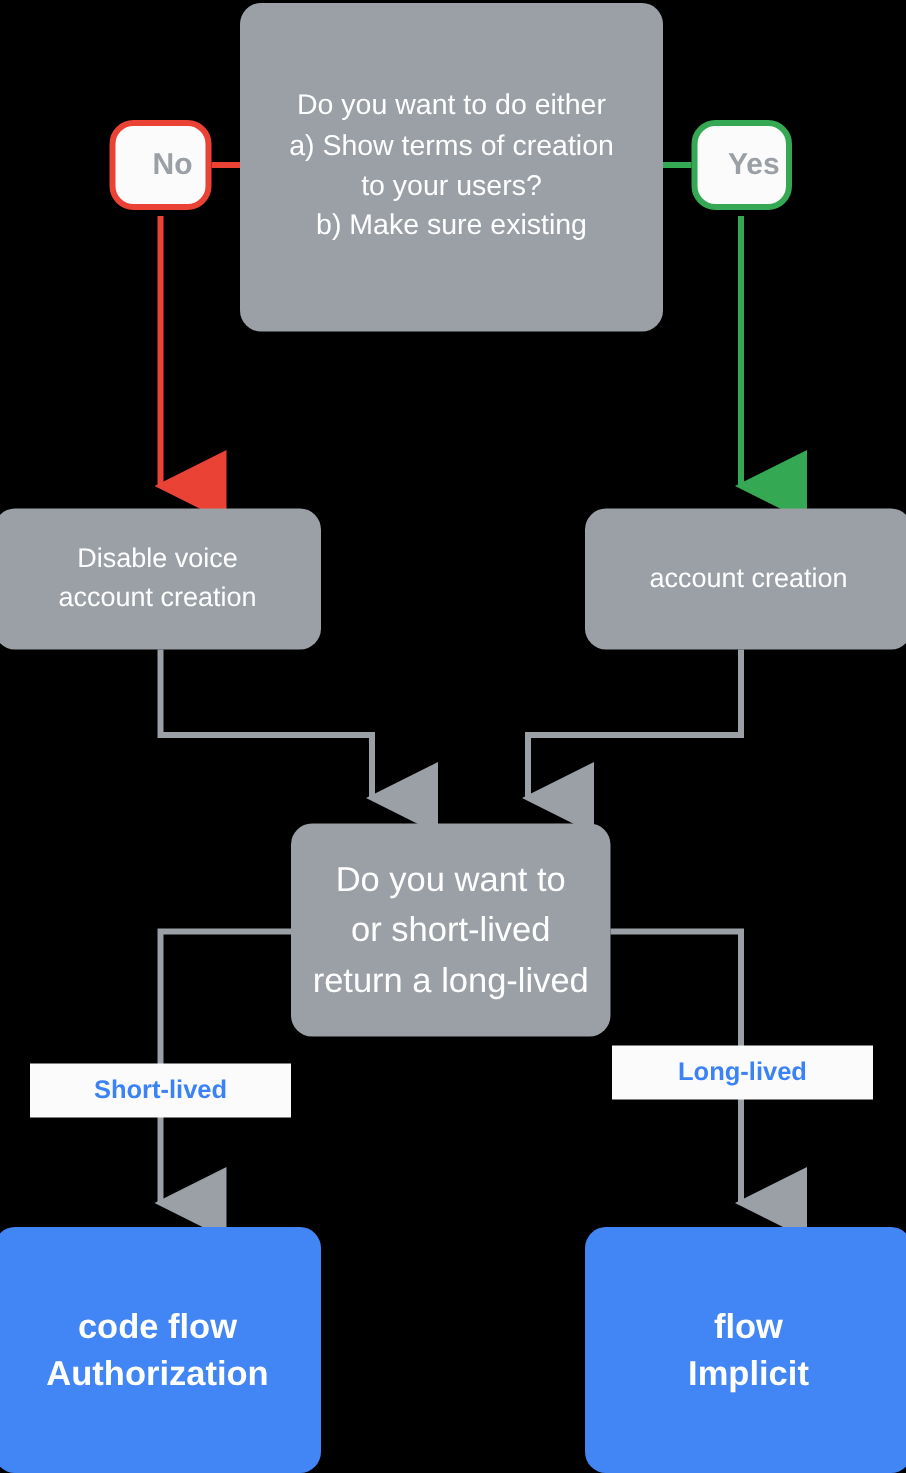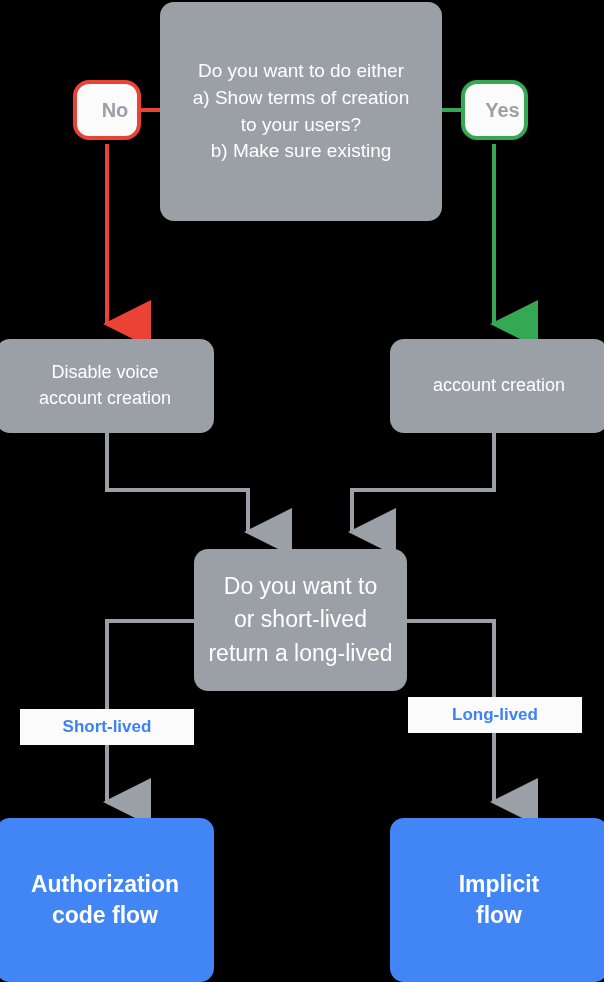--- a/index.html
+++ b/index.html
@@ -213,25 +213,25 @@
   <div class="node edge-label" id="short-label">
     <span>Short-lived</span>
   </div>
 
   <div class="node edge-label" id="long-label">
     <span>Long-lived</span>
   </div>
 
   <div class="node blue-box" id="auth-box">
     <div>
+      <div>code flow</div>
       <div>Authorization</div>
-      <div>code flow</div>
     </div>
   </div>
 
   <div class="node blue-box" id="implicit-box">
     <div>
+      <div>flow</div>
       <div>Implicit</div>
-      <div>flow</div>
     </div>
   </div>
 
 </div>
 
 </body></html>

